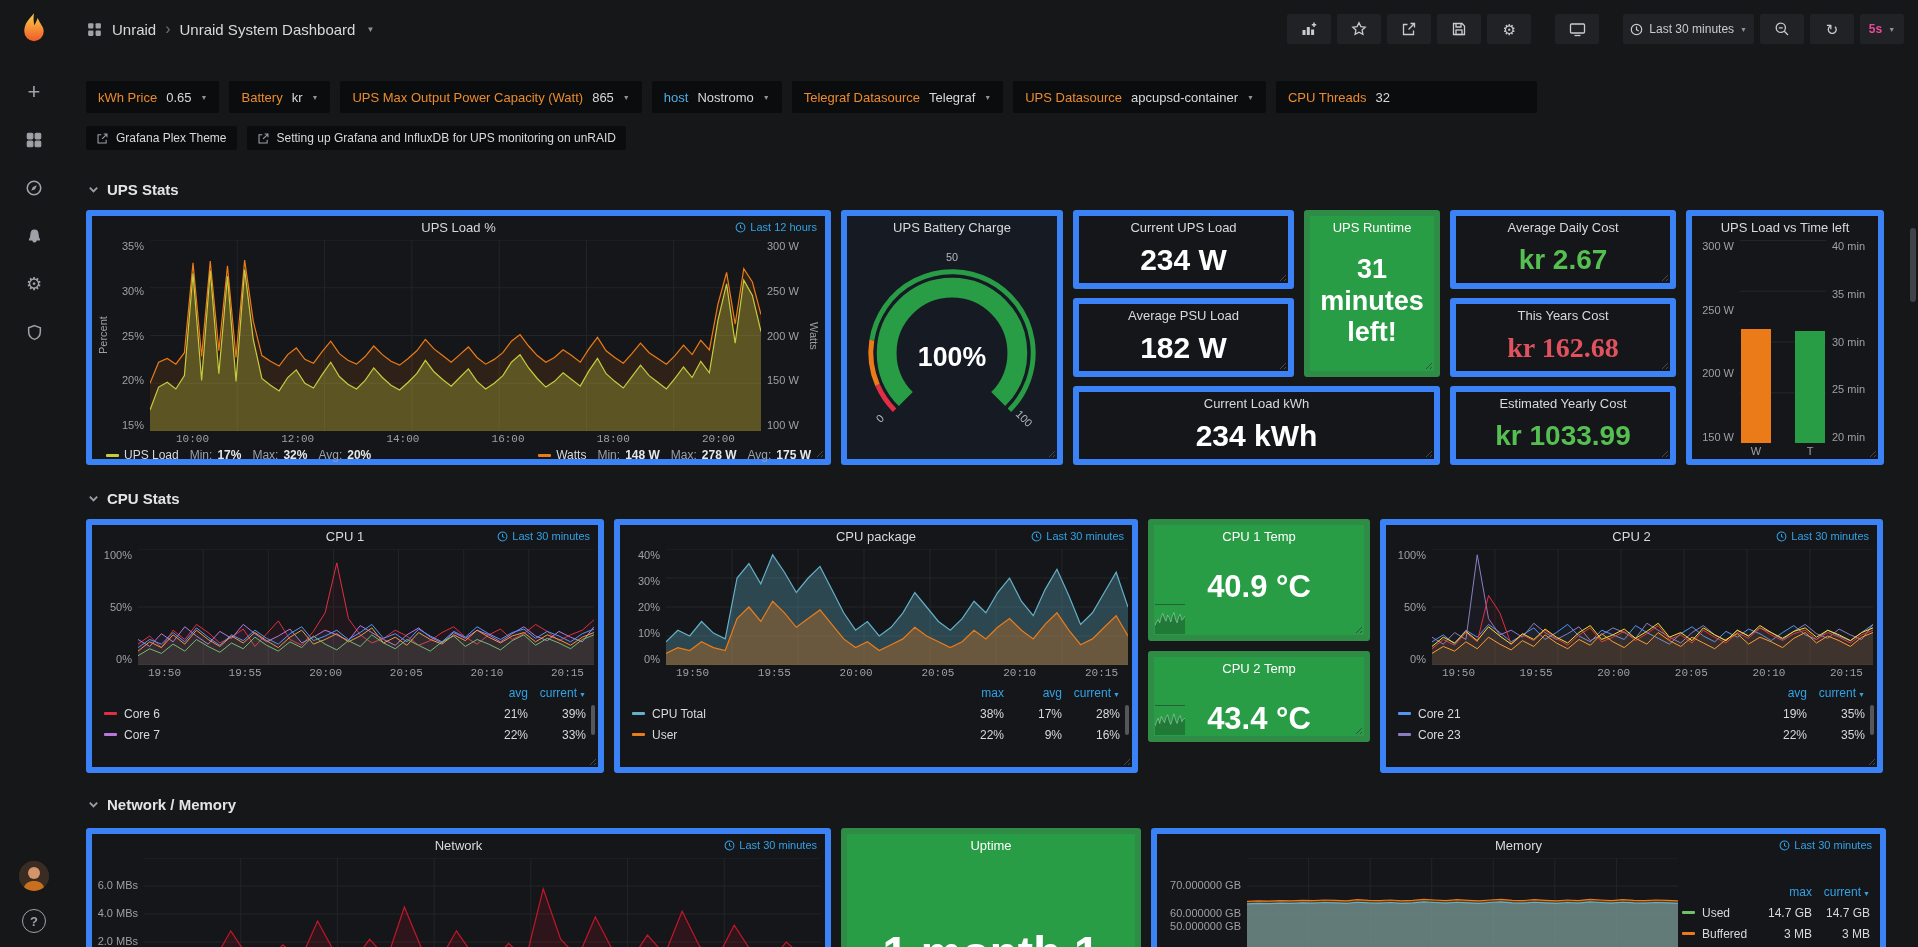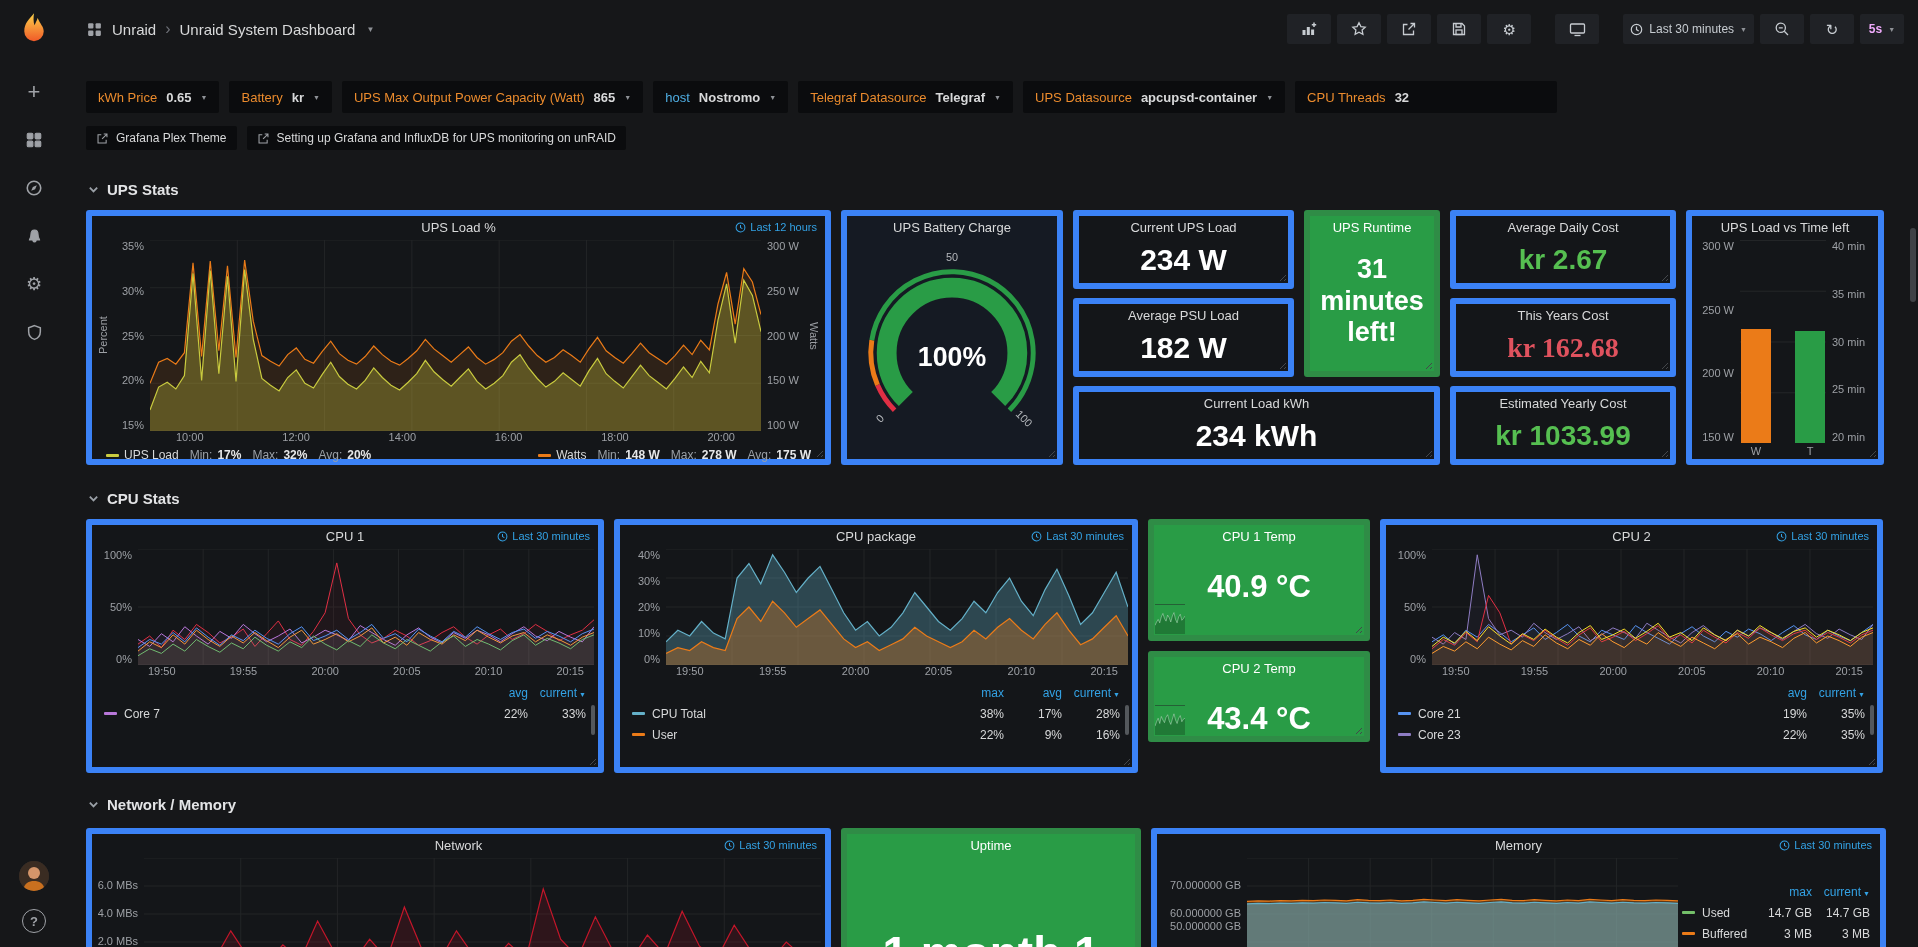--- a/index.html
+++ b/index.html
@@ -20,28 +20,28 @@
   .topnav{height:58px;flex:none;display:flex;align-items:center;padding:0 14px 0 18px;background:#161719;}
   .crumb{display:flex;align-items:center;gap:9px;font-size:15px;color:#d8d9da;}
   .crumb .sep{color:#6e7077;font-size:16px;}
   .crumb .caret{color:#8e9196;font-size:8px;margin-left:2px;}
   .crumb span{cursor:pointer;}
   .nav-right{margin-left:auto;display:flex;align-items:center;gap:6px;}
   .nbtn{height:30px;min-width:30px;background:#202226;border-radius:2px;display:flex;align-items:center;justify-content:center;padding:0 7px;cursor:pointer;color:#c7ccd1;font-size:12px;gap:6px;white-space:nowrap;}
   .nbtn svg{stroke:#c7ccd1;}
   .nav-gap{width:12px;}
   .glyph{font-size:15px;line-height:1;color:#c7ccd1;}
-  .orange-txt{color:#f0abfc;font-weight:600;}
+  .orange-txt{color:#ec4899;font-weight:600;}
   .small-caret{font-size:7px;color:#8e9196;}
   
   .dash{position:relative;flex:1;overflow:hidden;}
   .subrow{display:flex;gap:10px;margin:23px 0 0 18px;flex-wrap:nowrap;}
   .pill{height:32px;background:#0b0c0e;border-radius:2px;display:flex;align-items:center;padding:0 12px;gap:9px;font-size:13px;cursor:pointer;}
   .plbl{font-weight:500;}
-  .pval{color:#d8d9da;font-weight:700;}
+  .pval{color:#d8d9da;font-weight:400;}
   .pill .caret{font-size:7px;color:#8e9196;}
   .pval.input{width:150px;text-align:left;}
   .linkrow{display:flex;gap:10px;margin:13px 0 0 18px;}
   .linkbtn{height:24px;background:#0b0c0e;border-radius:2px;display:flex;align-items:center;gap:7px;padding:0 10px;font-size:12px;color:#d8d9da;cursor:pointer;}
   .linkbtn svg{stroke:#9fa2a7;}
   .sec{display:flex;align-items:center;gap:8px;margin-left:20px;height:22px;font-size:15px;font-weight:700;color:#e3e4e6;cursor:pointer;}
   .sec svg{stroke:#9aa0a7;}
   .row{display:flex;gap:10px;margin:10px 0 0 18px;}
   .row.r3{margin-top:13px;}
   .mt28{margin-top:28px;}
@@ -55,21 +55,21 @@
   .green .ptitle{color:#fff;}
   .trange{position:absolute;top:5px;right:8px;display:flex;align-items:center;gap:4px;color:#33a2e5;font-size:11px;cursor:pointer;z-index:2;background:inherit;}
   .trange svg{stroke:#33a2e5;}
   .gwrap{display:flex;flex:none;padding:0 4px;}
   .yaxis{display:flex;flex-direction:column;justify-content:space-between;align-items:flex-end;padding-right:6px;font-size:11px;color:#9da0a5;margin-bottom:16px;flex:none;}
   .yaxis.rgt{align-items:flex-start;padding-right:0;padding-left:6px;}
   .axlabel{writing-mode:vertical-rl;transform:rotate(180deg);font-size:11px;color:#9da0a5;display:flex;align-items:center;justify-content:center;width:14px;margin-bottom:16px;flex:none;}
   .axlabel.rgt{transform:none;}
   .plotcol{flex:1;display:flex;flex-direction:column;min-width:0;}
   svg.plot{width:100%;display:block;}
-  .xaxis{display:flex;justify-content:space-between;font-size:11px;color:#9da0a5;height:16px;align-items:flex-start;}
+  .xaxis{display:flex;justify-content:space-between;font-size:11px;color:#9da0a5;height:16px;align-items:center;font-family:Liberation Mono, monospace;}
   .yaxis-abs{position:relative;flex:none;font-size:11px;color:#9da0a5;}
   .yaxis-abs span{position:absolute;right:6px;white-space:nowrap;}
   
   .ups-legend{display:flex;justify-content:space-between;align-items:center;padding:1px 14px 0;font-size:12px;height:22px;}
   .uleg{display:flex;align-items:center;gap:5px;cursor:pointer;}
   .ldash{width:13px;height:3px;border-radius:1px;display:inline-block;flex:none;}
   .uleg .k{color:#9aa0a7;margin-left:6px;}
   .uleg .v{color:#e6e7e8;font-weight:700;}
   .leg-table{position:relative;flex:1;padding:2px 12px 2px;overflow:hidden;}
   .lt-head{display:flex;justify-content:flex-end;color:#33a2e5;font-size:12px;height:20px;align-items:center;}
@@ -514,20 +514,28 @@
                   </div>
             </div>
           </div>
           <div class="leg-table" id="leg-cpu1">
                 <div class="lt-head">
                   <span class="lt-col">avg</span>
                   <span class="lt-col">current<span class="sortcaret">▼</span></span>
                 </div>
                 <div class="lt-row">
                   <span class="lt-name">
+                    <span class="ldash" style="background: rgb(224, 47, 68);"></span>
+                    <span>Core 6</span>
+                  </span>
+                  <span class="lt-val">21%</span>
+                  <span class="lt-val">39%</span>
+                </div>
+                <div class="lt-row">
+                  <span class="lt-name">
                     <span class="ldash" style="background: rgb(184, 119, 217);"></span>
                     <span>Core 7</span>
                   </span>
                   <span class="lt-val">22%</span>
                   <span class="lt-val">33%</span>
                 </div>
                 <div class="legbar"></div>
               </div>
         </div>
 

